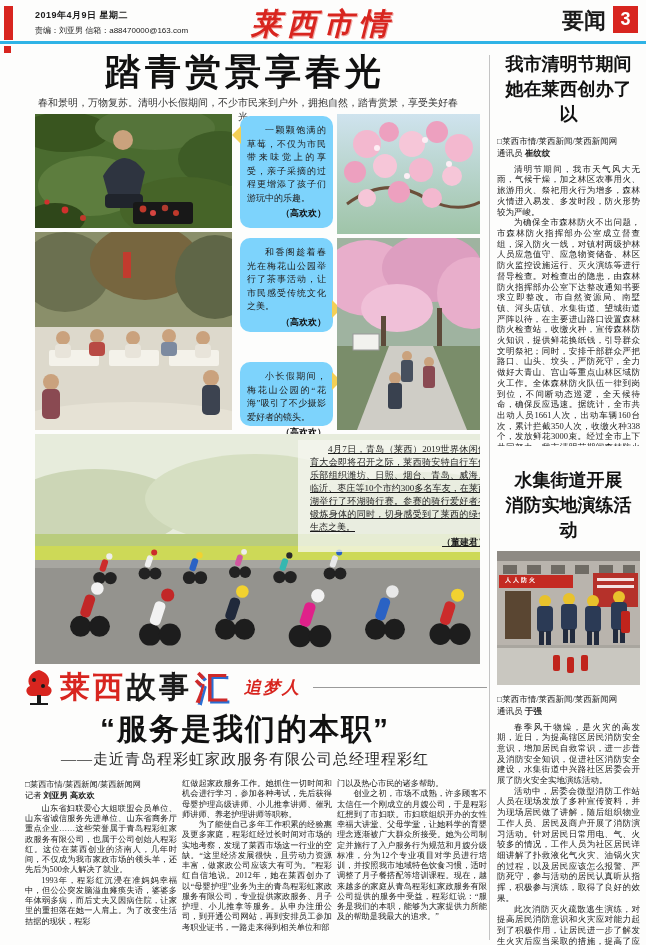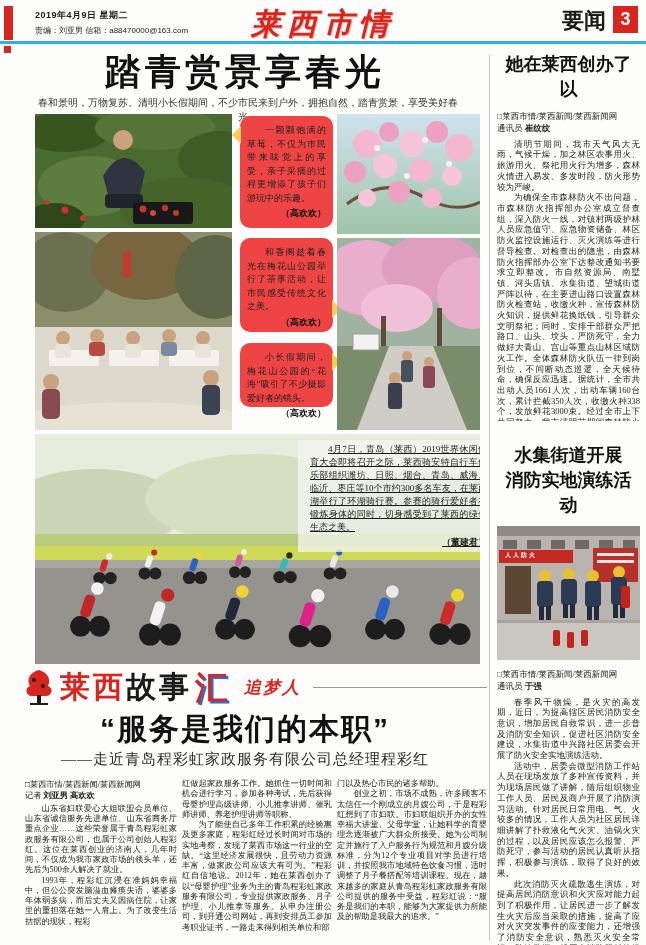--- a/index.html
+++ b/index.html
@@ -25,25 +25,25 @@
   .deck{position:absolute;left:38px;top:96px;width:420px;margin:0;text-align:center;font-size:10px;color:#333;}
   .photo{position:absolute;overflow:hidden;background:#ccc;}
   .photo svg{display:block;width:100%;height:100%;}
   .ph1{left:35px;top:114px;width:197px;height:114px;}
   .ph2{left:337px;top:114px;width:143px;height:120px;}
   .ph3{left:35px;top:232px;width:197px;height:198px;}
   .ph4{left:337px;top:238px;width:143px;height:192px;}
   .ph5{left:35px;top:434px;width:445px;height:230px;}
   .ph6{position:relative;width:143px;height:134px;overflow:hidden;background:#bbb;}
   
-  .note{position:absolute;width:93px;background:#ef4444;border-radius:10px;padding:8px 7px 5px;
+  .note{position:absolute;width:93px;background:#7dd3fc;border-radius:10px;padding:8px 7px 5px;
         box-sizing:border-box;overflow:visible;}
   .note1{left:240px;top:116px;height:112px;}
   .note2{left:240px;top:238px;height:94px;}
-  .note3{left:240px;top:343px;height:64px;}
+  .note3{left:240px;top:362px;height:64px;}
   .note p{margin:0;font-size:9px;line-height:1.5;text-align:justify;text-indent:2em;color:#222;}
   .note-credit{font-size:9px;font-weight:bold;text-align:right;margin-top:2px;color:#111;}
   .tail{position:absolute;width:0;height:0;border:9px solid transparent;}
   .t-left{left:-17px;top:10px;border-right-color:#f3cf55;}
   .t-right-b{right:-17px;bottom:14px;border-left-color:#f3cf55;}
   .t-right-t{right:-17px;top:10px;border-left-color:#f3cf55;}
   
   .cyc-cap{position:absolute;left:263px;top:6px;width:177px;background:rgba(246,247,240,.75);
            padding:3px 12px;text-decoration:underline;}
   .cyc-cap p{margin:0;font-size:9px;line-height:1.45;text-align:justify;text-indent:2em;color:#222;}
@@ -316,20 +316,21 @@
       <div class="cyc-credit">（董建君）</div>
     </div>
   </div>
 
   <div class="vdivider"></div>
 
   <div class="sidebar">
 
     <div class="sb-a1">
       <h2 class="sb-title">
+        <div>我市清明节期间</div>
         <div>她在莱西创办了以</div>
       </h2>
       <div class="byline">
         <div>□莱西市情/莱西新闻/莱西新闻网</div>
         <div>
           <span>通讯员</span>
           <b>崔纹纹</b>
         </div>
       </div>
       <div class="sb-body">

